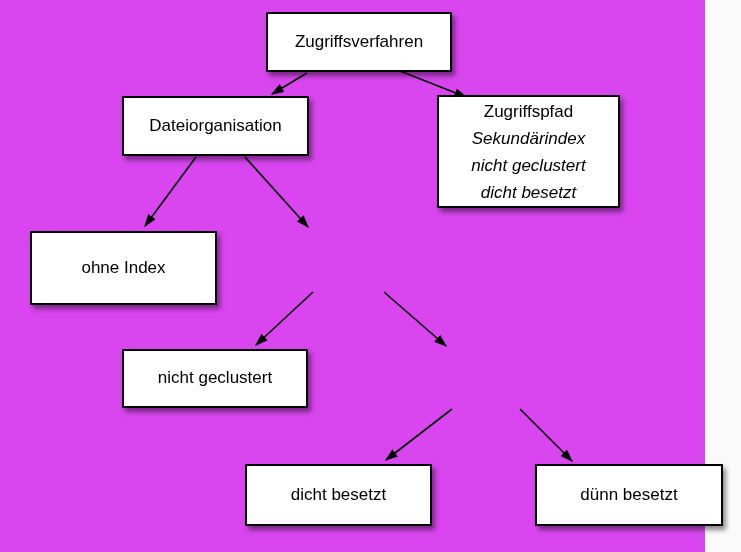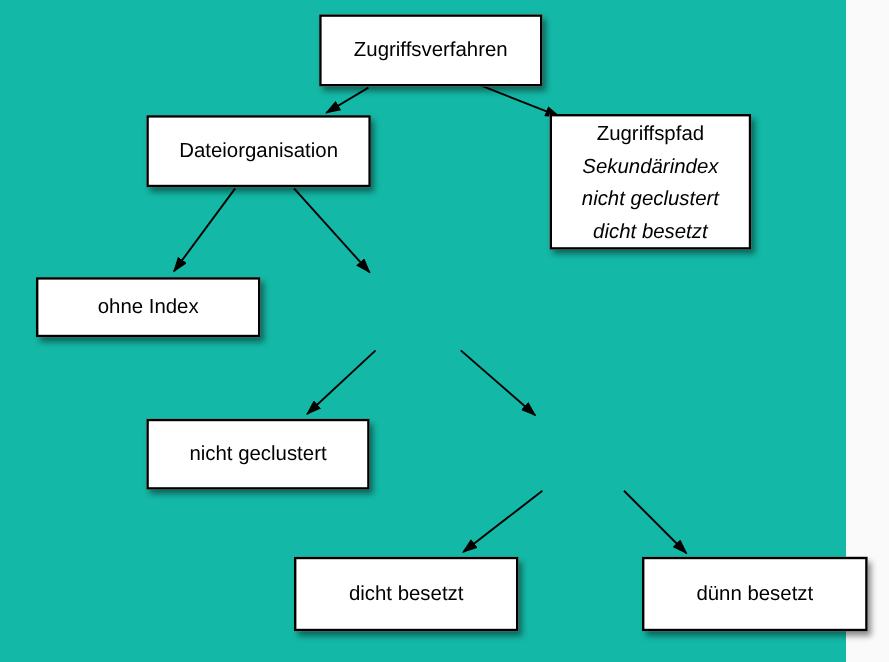--- a/index.html
+++ b/index.html
@@ -4,21 +4,21 @@
 <style>
   html, body {
     margin: 0;
     padding: 0;
     background: #ffffff;
   }
   .canvas {
     position: relative;
     width: 741px;
     height: 552px;
-    background: #14b8a6;
+    background: #d946ef;
     overflow: hidden;
     font-family: "Liberation Sans", sans-serif;
   }
   .page-edge {
     position: absolute;
     top: 0;
     left: 705px;
     width: 36px;
     height: 552px;
     background: #fafafa;
@@ -49,22 +49,22 @@
     flex-direction: column;
     justify-content: center;
     line-height: 27px;
   }
   .node .it {
     font-style: italic;
   }
   
   .n-root        { left: 266px; top: 12px;  width: 186px; height: 60px; }
   .n-dateiorg    { left: 122px; top: 96px;  width: 187px; height: 60px; }
-  .n-zugriffspfad{ left: 458px; top: 95px;  width: 168px; height: 113px; }
-  .n-ohne        { left: 30px;  top: 231px; width: 187px; height: 50px; }
+  .n-zugriffspfad{ left: 437px; top: 95px;  width: 183px; height: 113px; }
+  .n-ohne        { left: 30px;  top: 231px; width: 187px; height: 74px; }
   .n-primaer     { left: 254px; top: 232px; width: 184px; height: 59px; }
   .n-nichtgecl   { left: 122px; top: 349px; width: 186px; height: 59px; }
   .n-geclustert  { left: 397px; top: 348px; width: 186px; height: 60px; }
   .n-dicht       { left: 245px; top: 464px; width: 187px; height: 62px; }
   .n-duenn       { left: 515px; top: 464px; width: 188px; height: 62px; margin-left: 20px; }
 </style>
 </head>
 <body>
 
 <div class="canvas">

